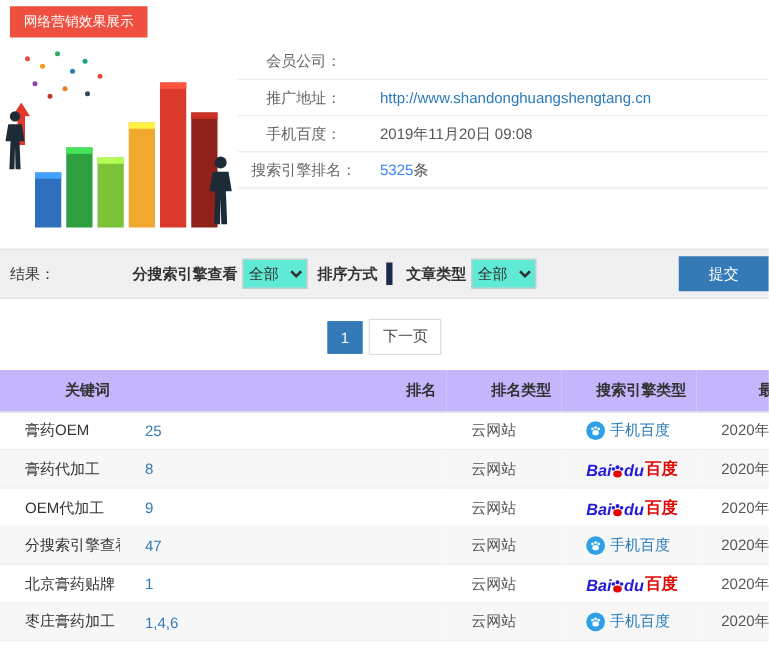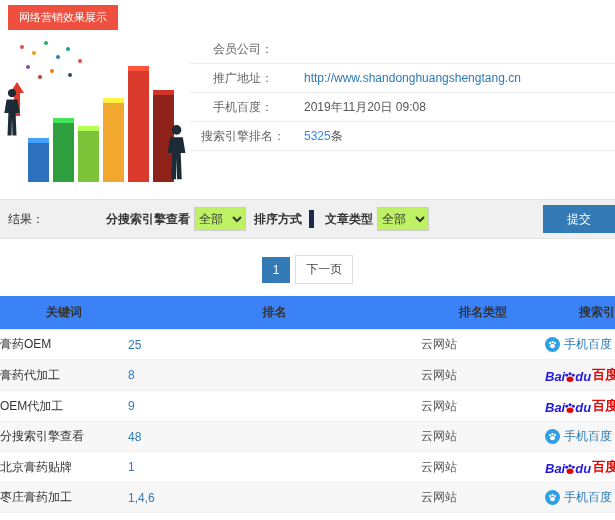--- a/index.html
+++ b/index.html
@@ -42,37 +42,37 @@
   .v-orange{color:#3b82f6;}
   .v-suffix{color:#555;}
 
   
   .filterbar{position:relative;margin-top:8px;height:38px;background:#f0f0f0;
     border-top:1px solid #e2e2e2;border-bottom:1px solid #e2e2e2;
     display:flex;align-items:center;padding:0 50px 0 8px;}
   .result-label{color:#333;flex:none;}
   .filters{margin-left:58px;display:flex;align-items:center;gap:4px;white-space:nowrap;}
   .f-label{font-weight:bold;color:#333;margin-left:4px;}
-  select{height:24px;font-size:12px;border:1px solid #ccc;background:#bef264;color:#333;font-family:inherit;}
+  select{height:24px;font-size:12px;border:1px solid #ccc;background:#5eead4;color:#333;font-family:inherit;}
   .sel-engine{width:52px;}
   .sel-sort{width:124px;}
   .sel-article{width:52px;}
   .divider{width:5px;height:18px;background:#1c2b4a;margin:0 3px;flex:none;}
   .submit-btn{position:absolute;right:0;top:5px;background:#337ab7;color:#fff;border:0;height:28px;
     padding:0 24px;font-size:12px;font-family:inherit;cursor:pointer;}
 
   
   .pagination{display:flex;justify-content:center;align-items:center;gap:5px;margin:16px 0 12px;}
   .pg{border:1px solid #ddd;background:#fff;color:#444;padding:5px 10px;font-size:12px;cursor:pointer;font-family:inherit;}
   .pg-current{background:#337ab7;border:1px solid #337ab7;color:#fff;padding:5px 10px;cursor:pointer;}
 
   
   table{width:100%;border-collapse:collapse;table-layout:fixed;font-size:12px;}
-  th{font-weight:bold;color:#333;text-align:center;padding:8px 24px;border-bottom:1px solid #e8e8e8;background:#3b82f6;}
-  td{padding:6px 0;color:#555;overflow:hidden;white-space:nowrap;}
+  th{font-weight:bold;color:#333;text-align:right;padding:8px 8px;border-bottom:1px solid #e8e8e8;background:#c4b5fd;}
+  td{padding:6px 20px;color:#555;overflow:hidden;white-space:nowrap;}
   tbody tr:nth-child(even){background:#f7f7f7;}
   tbody td{border-top:1px solid #f0f0f0;}
   .c-kw{width:80px;}
   .c-rank{width:245px;}
   .c-type{width:76px;}
   .c-eng{width:92px;}
   .c-time{width:114px;}
   .kw{color:#333;}
   .rank-link{color:#337ab7;text-decoration:none;cursor:pointer;}
 
@@ -231,21 +231,21 @@
                 <ellipse cx="10" cy="13.6" rx="5.8" ry="4.6" fill="#e10602"></ellipse>
               </svg>
               <span class="b-b">du</span>
               <span class="b-cn">百度</span>
             </span>
           </span></td>
       <td class="c-time"><span>2020年6月5日 14:57</span></td>
     </tr>
     <tr>
       <td class="c-kw"><span class="kw">分搜索引擎查看</span></td>
-      <td class="c-rank"><a class="rank-link">48</a></td>
+      <td class="c-rank"><a class="rank-link">47</a></td>
       <td class="c-type"><span>云网站</span></td>
       <td class="c-eng"><span class="engine-cell">
             <span class="m-icon">
               <svg width="9" height="9" viewBox="0 0 20 20" aria-hidden="true">
                 <circle cx="4.5" cy="7" r="2.4" fill="#ffffff"></circle>
                 <circle cx="10" cy="4.6" r="2.6" fill="#ffffff"></circle>
                 <circle cx="15.5" cy="7" r="2.4" fill="#ffffff"></circle>
                 <ellipse cx="10" cy="13.6" rx="5.8" ry="4.6" fill="#ffffff"></ellipse>
               </svg>
             </span>

